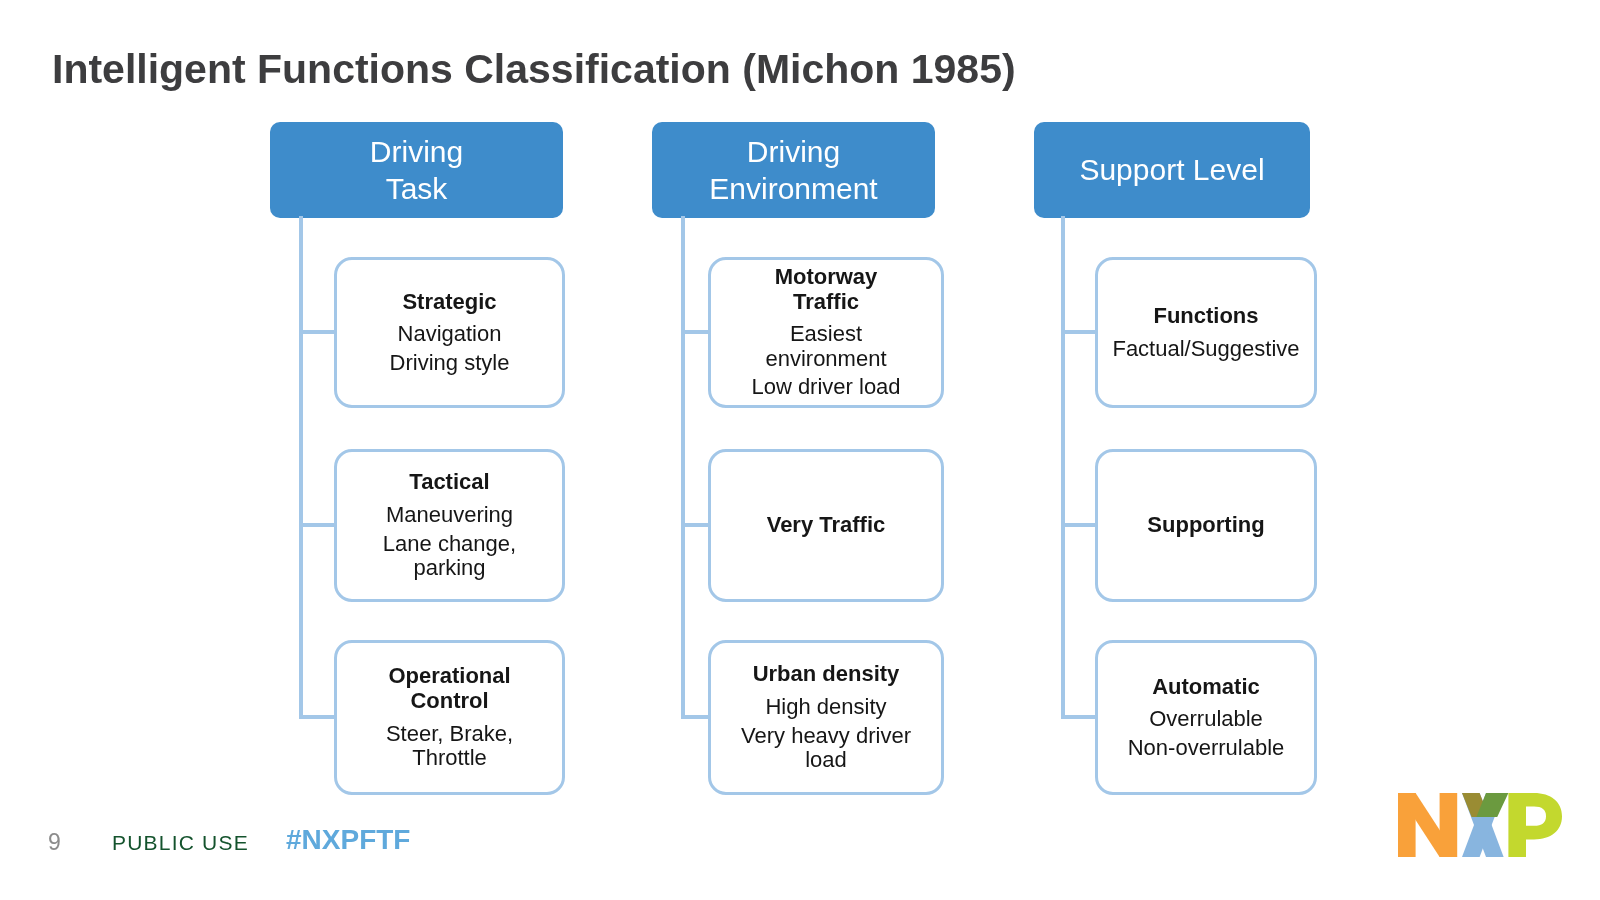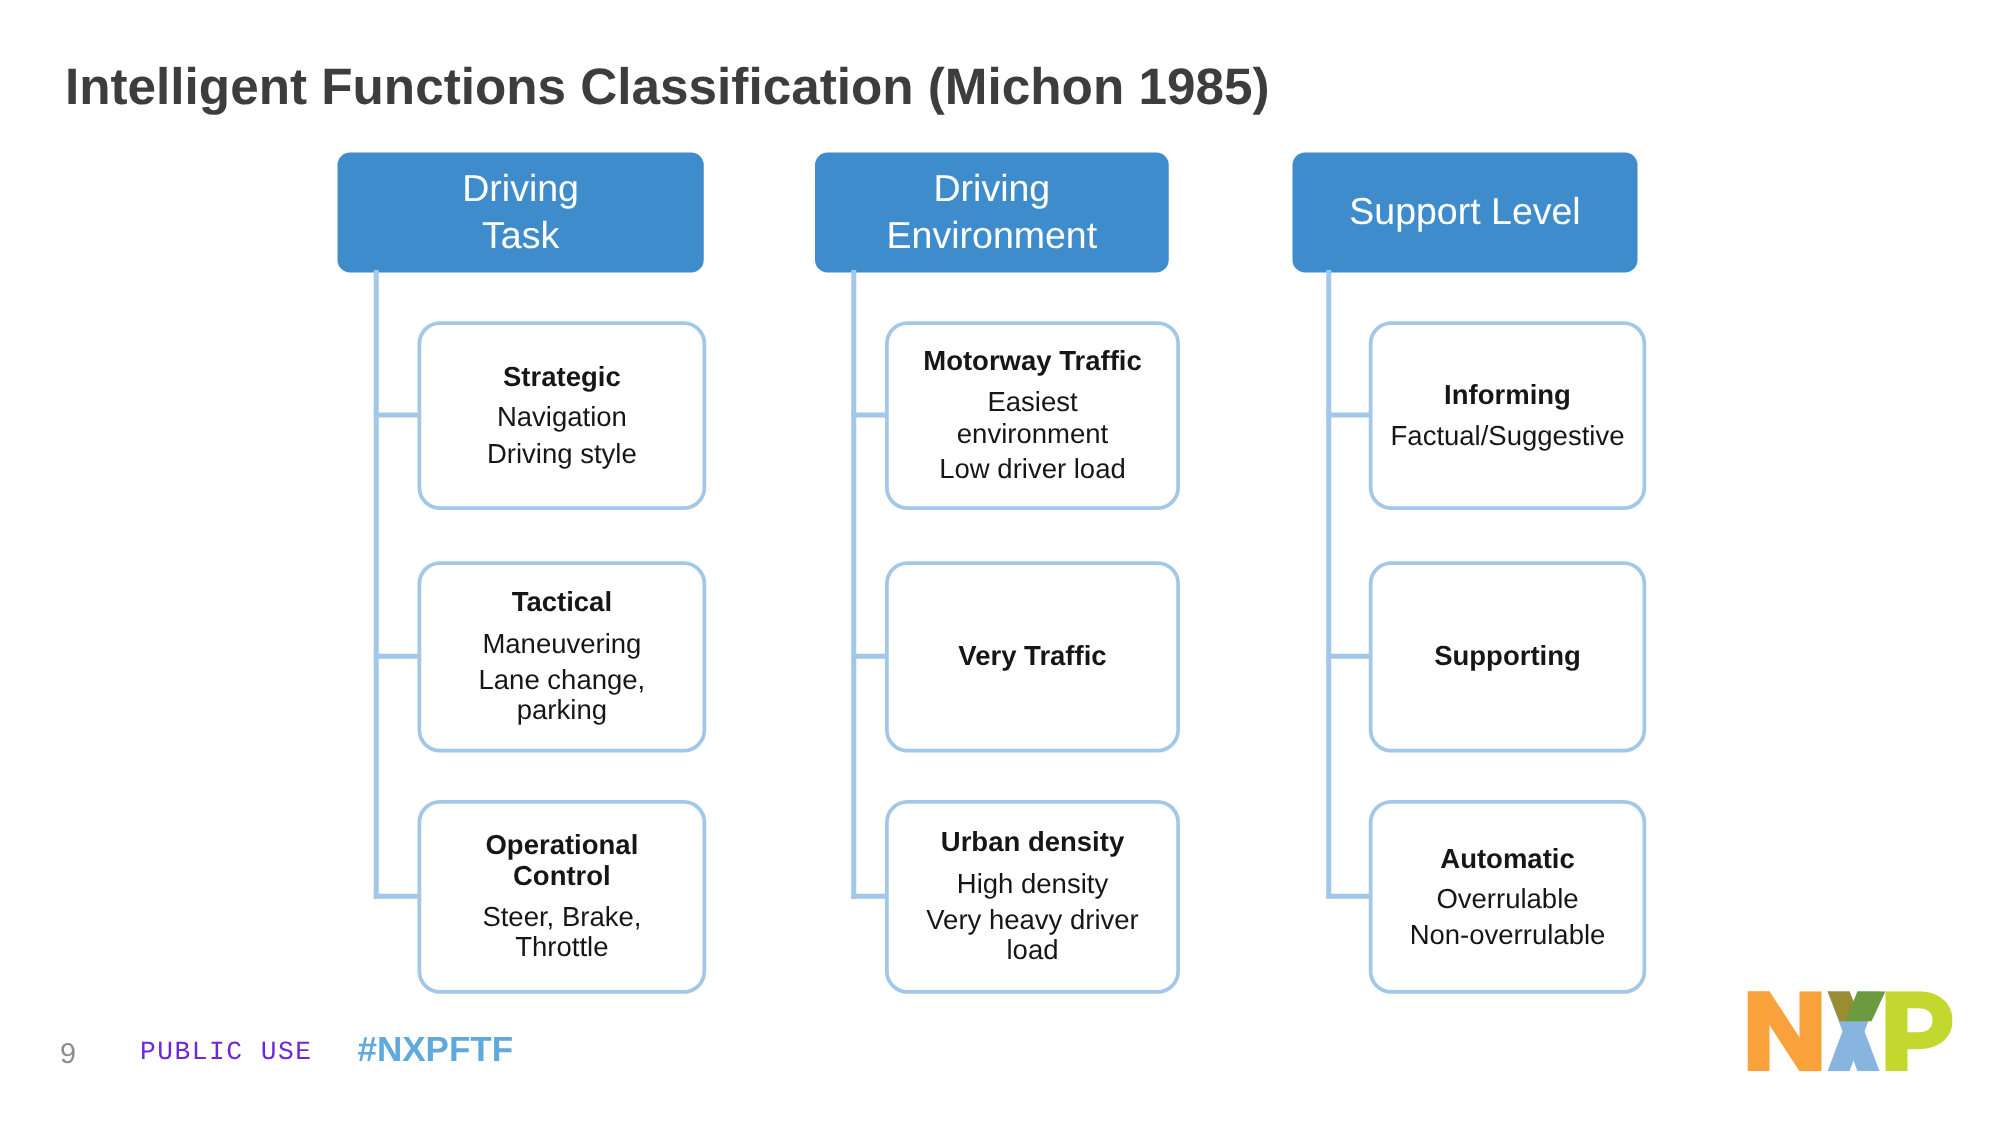--- a/index.html
+++ b/index.html
@@ -24,33 +24,33 @@
   .trunk.c0{left:299px;}.trunk.c1{left:681px;}.trunk.c2{left:1061px;}
   .stub{position:absolute;height:4px;background:#a3c7e8;}
   .stub.c0{left:299px;width:38px;}.stub.c1{left:681px;width:30px;}.stub.c2{left:1061px;width:37px;}
   .stub.r0{top:330px;}.stub.r1{top:523px;}.stub.r2{top:715px;}
 
   
   .node{position:absolute;background:#ffffff;border:3px solid #a3c7e8;border-radius:18px;
         display:flex;flex-direction:column;align-items:center;justify-content:center;
         text-align:center;font-size:22px;color:#161616;}
   .node.c0{left:334px;width:231px;padding:8px 14px;}
-  .node.c1{left:708px;width:236px;padding:8px 16px;}
+  .node.c1{left:708px;width:236px;padding:8px 28px;}
   .node.c2{left:1095px;width:222px;padding:8px 8px;}
   .node.r0{top:257px;height:151px;}
   .node.r1{top:449px;height:153px;}
   .node.r2{top:640px;height:155px;}
   .node-heading{font-weight:bold;margin:4px 0;line-height:1.12;}
   .node-line{margin:4px 0;line-height:1.12;}
   .node-lines{display:block;width:100%;}
 
   
   .page-num{position:absolute;left:48px;top:829px;font-size:23px;color:#8c8c8c;}
-  .classification{position:absolute;left:112px;top:831px;font-size:21px;color:#6d28d9;
-                  letter-spacing:1.2px;font-family:Liberation Mono, monospace;}
+  .classification{position:absolute;left:112px;top:831px;font-size:21px;color:#14532d;
+                  letter-spacing:1.2px;}
   .hashtag{position:absolute;left:286px;top:824px;font-size:28px;font-weight:bold;color:#5fa9dc;}
   .logo{position:absolute;left:1398px;top:793px;width:164px;height:64px;}
 </style>
 </head>
 <body>
 
 <div class="slide">
 
   <div class="title">Intelligent Functions Classification (Michon 1985)</div>
 
@@ -113,21 +113,21 @@
 
   <div class="hdr c2">
       <div class="hdr-line">Support Level</div>
     </div>
   <div class="trunk c2"></div>
   <div class="stub c2 r0"></div>
   <div class="stub c2 r1"></div>
   <div class="stub c2 r2"></div>
 
   <div class="node c2 r0">
-    <div class="node-heading">Informing</div>
+    <div class="node-heading">Functions</div>
     <div class="node-lines">
         <div class="node-line">Factual/Suggestive</div>
       </div>
   </div>
   <div class="node c2 r2">
     <div class="node-heading">Automatic</div>
     <div class="node-lines">
         <div class="node-line">Overrulable</div>
         <div class="node-line">Non-overrulable</div>
       </div>

